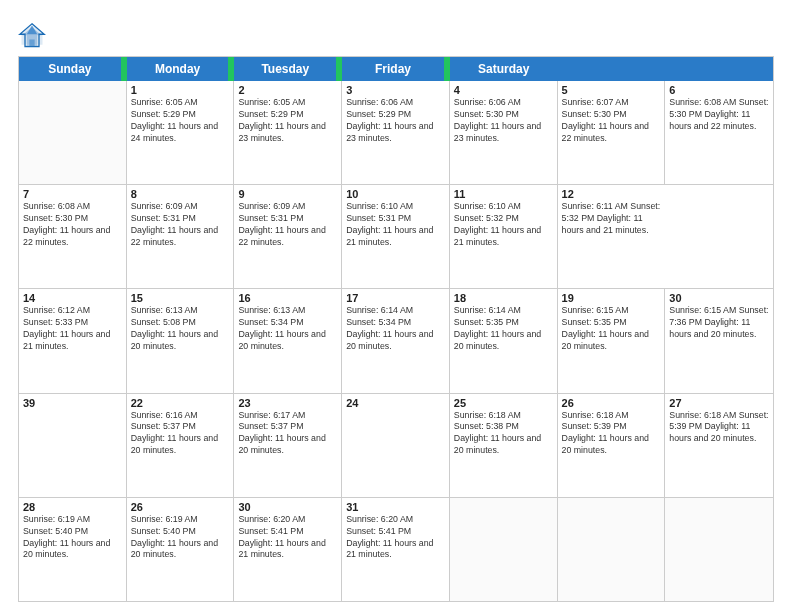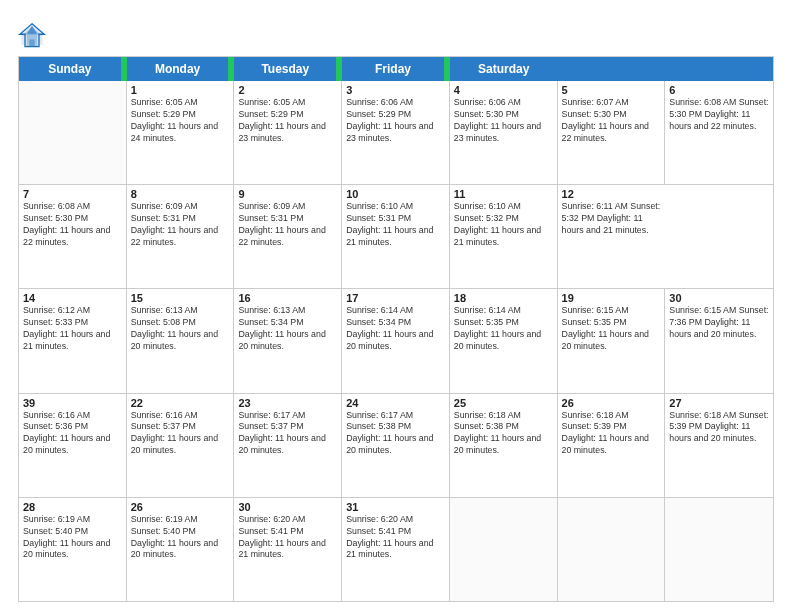--- a/index.html
+++ b/index.html
@@ -277,45 +277,37 @@
             <span class="day-num">30</span>
             <div class="day-info">Sunrise: 6:15 AM
 Sunset: 7:36 PM
 Daylight: 11 hours
 and 20 minutes.</div>
           </div>
         </div>
         <div class="cal-row">
           <div class="cal-cell">
             <span class="day-num">39</span>
-            <div class="day-info">Sunrise: 6:16 AM
-Sunset: 5:36 PM
-Daylight: 11 hours
-and 20 minutes.</div>
           </div>
           <div class="cal-cell">
             <span class="day-num">22</span>
             <div class="day-info">Sunrise: 6:16 AM
 Sunset: 5:37 PM
 Daylight: 11 hours
 and 20 minutes.</div>
           </div>
           <div class="cal-cell">
             <span class="day-num">23</span>
             <div class="day-info">Sunrise: 6:17 AM
 Sunset: 5:37 PM
 Daylight: 11 hours
 and 20 minutes.</div>
           </div>
           <div class="cal-cell">
             <span class="day-num">24</span>
-            <div class="day-info">Sunrise: 6:17 AM
-Sunset: 5:38 PM
-Daylight: 11 hours
-and 20 minutes.</div>
           </div>
           <div class="cal-cell">
             <span class="day-num">25</span>
             <div class="day-info">Sunrise: 6:18 AM
 Sunset: 5:38 PM
 Daylight: 11 hours
 and 20 minutes.</div>
           </div>
           <div class="cal-cell">
             <span class="day-num">26</span>

